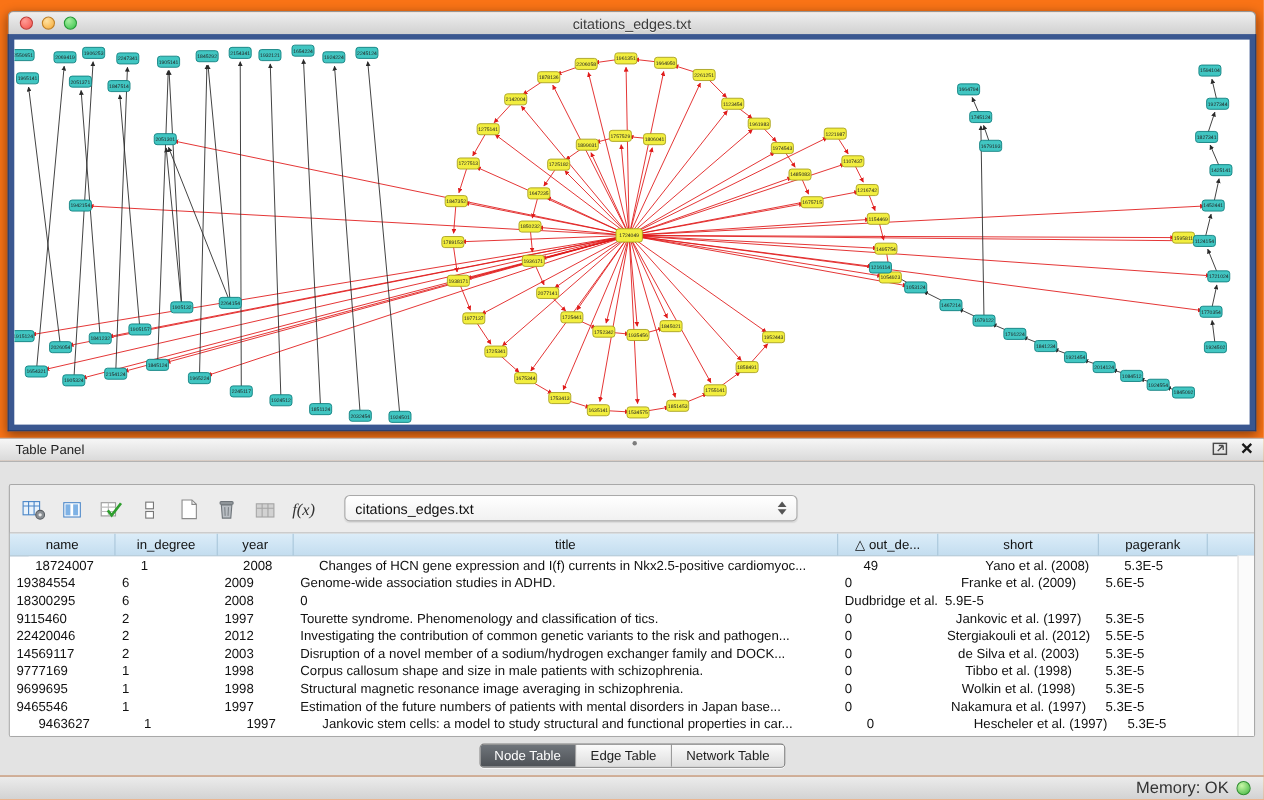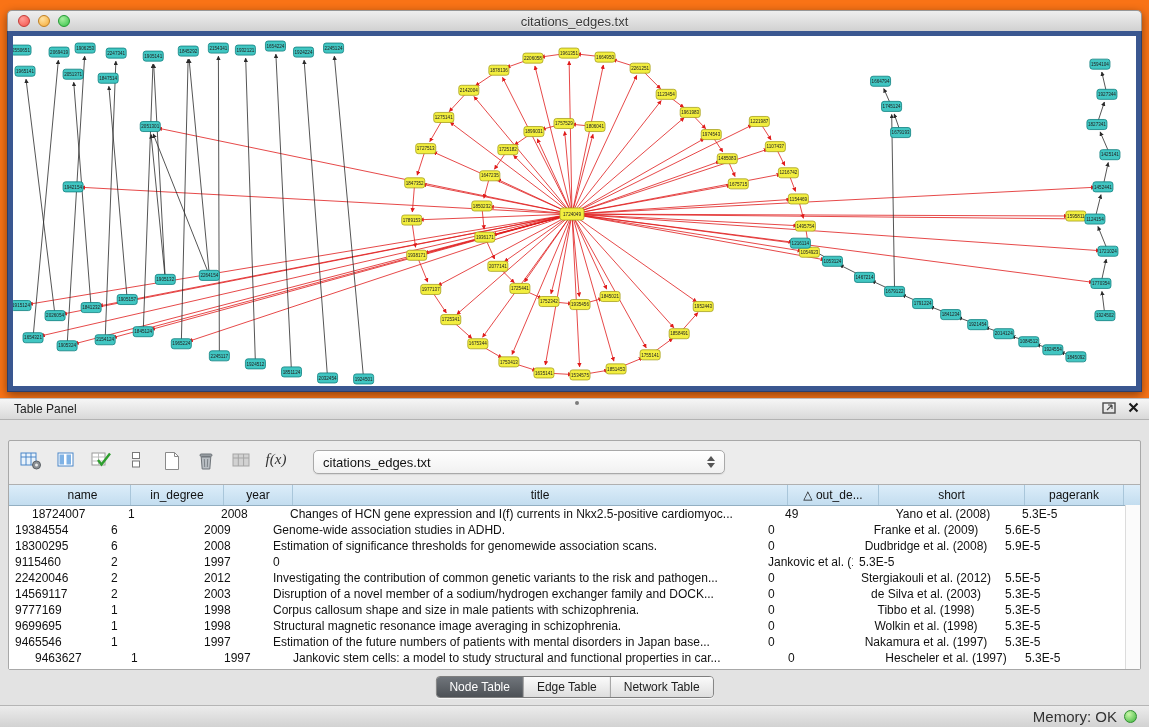--- a/index.html
+++ b/index.html
@@ -19,30 +19,30 @@
 
   
   .panel-header{position:absolute;top:398px;left:0;width:100%;height:22px;background:linear-gradient(#f6f6f6,#d9d9d9);border-top:1px solid #bcbcbc;border-bottom:1px solid #b3b3b3;box-sizing:border-box;display:flex;align-items:center;font-size:12px;color:#222;padding:0 10px 0 14px;}
   .drag-dot{position:absolute;left:50%;top:2px;width:4px;height:4px;border-radius:50%;background:#7c7c7c;}
   .panel-header-actions{margin-left:auto;display:flex;align-items:center;gap:12px;}
 
   
   .panel-body{position:absolute;top:420px;left:0;width:100%;height:285px;background:#e3e3e3;}
   .table-container{position:absolute;left:8px;right:8px;top:20px;height:228px;background:#ececec;border:1px solid #a8a8a8;border-radius:2px;box-sizing:content-box;}
   .toolbar{height:42px;display:flex;align-items:center;padding:0 10px;gap:11px;}
-  .tbtn{display:inline-flex;align-items:flex-start;justify-content:center;width:24px;height:22px;}
+  .tbtn{display:inline-flex;align-items:flex-end;justify-content:center;width:24px;height:22px;}
   .fx{font-family:"Liberation Serif",serif;font-style:italic;font-size:15px;color:#333;}
   .combo{height:22px;width:392px;margin-left:14px;display:flex;align-items:center;justify-content:space-between;padding:0 9px;background:linear-gradient(#ffffff,#f1f1f1);border:1px solid #a9a9a9;border-radius:5px;font-size:13px;color:#111;box-shadow:0 1px 1px rgba(0,0,0,.08);}
   .combo-arrows{display:flex;flex-direction:column;gap:2px;}
   .combo-arrows i{display:block;width:0;height:0;border-left:4px solid transparent;border-right:4px solid transparent;}
   .combo-arrows .up{border-bottom:5px solid #555;}
   .combo-arrows .down{border-top:5px solid #555;}
 
   .table-area{position:absolute;left:0;right:0;top:43px;bottom:0;border-top:1px solid #b0b0b0;background:#fff;overflow:hidden;}
-  .thead{height:20px;display:grid;background:linear-gradient(#dcedf9,#c3ddef);border-bottom:1px solid #93afc2;padding-left:26px;}
+  .thead{height:20px;display:grid;background:linear-gradient(#dcedf9,#c3ddef);border-bottom:1px solid #93afc2;}
   .hcell{line-height:20px;text-align:center;font-size:12px;color:#111;border-right:1px solid #a9c6da;overflow:hidden;white-space:nowrap;}
   .tbody{background:#fff;}
   .trow{height:16px;display:grid;background:#fff;}
   .tcell{line-height:16px;font-size:12px;color:#111;padding:0 6px;white-space:nowrap;overflow:hidden;}
   .align-center{text-align:center;}
   .align-left{text-align:left;}
   .vscroll{position:absolute;right:0;top:20px;bottom:0;width:14px;background:#fbfbfb;border-left:1px solid #dcdcdc;}
 
   .tabs{position:absolute;top:256px;left:50%;transform:translateX(-50%);display:flex;height:20px;border:1px solid #7e7e7e;border-radius:4px;overflow:hidden;box-shadow:0 1px 0 rgba(255,255,255,.7);}
   .tab{padding:0 13px;font-size:12px;line-height:20px;background:linear-gradient(#fbfbfb,#dedede);color:#1d1d1d;border-right:1px solid #9a9a9a;white-space:nowrap;}
@@ -743,29 +743,29 @@
               <div class="tcell align-left">2009</div>
               <div class="tcell align-left">Genome-wide association studies in ADHD.</div>
               <div class="tcell align-left">0</div>
               <div class="tcell align-center">Franke et al. (2009)</div>
               <div class="tcell align-left">5.6E-5</div>
             </div>
             <div class="trow" style="grid-template-columns: 96px 93px 69px 495px 91px 146px 99px 1fr;">
               <div class="tcell align-left">18300295</div>
               <div class="tcell align-left">6</div>
               <div class="tcell align-left">2008</div>
-              <div class="tcell align-left">Estimation of significance thresholds for genomewide association scans.</div>
               <div class="tcell align-left">0</div>
               <div class="tcell align-center">Dudbridge et al. (2008)</div>
               <div class="tcell align-left">5.9E-5</div>
             </div>
             <div class="trow" style="grid-template-columns: 96px 93px 69px 495px 91px 146px 99px 1fr;">
               <div class="tcell align-left">9115460</div>
               <div class="tcell align-left">2</div>
               <div class="tcell align-left">1997</div>
+              <div class="tcell align-left">Tourette syndrome. Phenomenology and classification of tics.</div>
               <div class="tcell align-left">0</div>
               <div class="tcell align-center">Jankovic et al. (1997)</div>
               <div class="tcell align-left">5.3E-5</div>
             </div>
             <div class="trow" style="grid-template-columns: 96px 93px 69px 495px 91px 146px 99px 1fr;">
               <div class="tcell align-left">22420046</div>
               <div class="tcell align-left">2</div>
               <div class="tcell align-left">2012</div>
               <div class="tcell align-left">Investigating the contribution of common genetic variants to the risk and pathogen...</div>
               <div class="tcell align-left">0</div>

